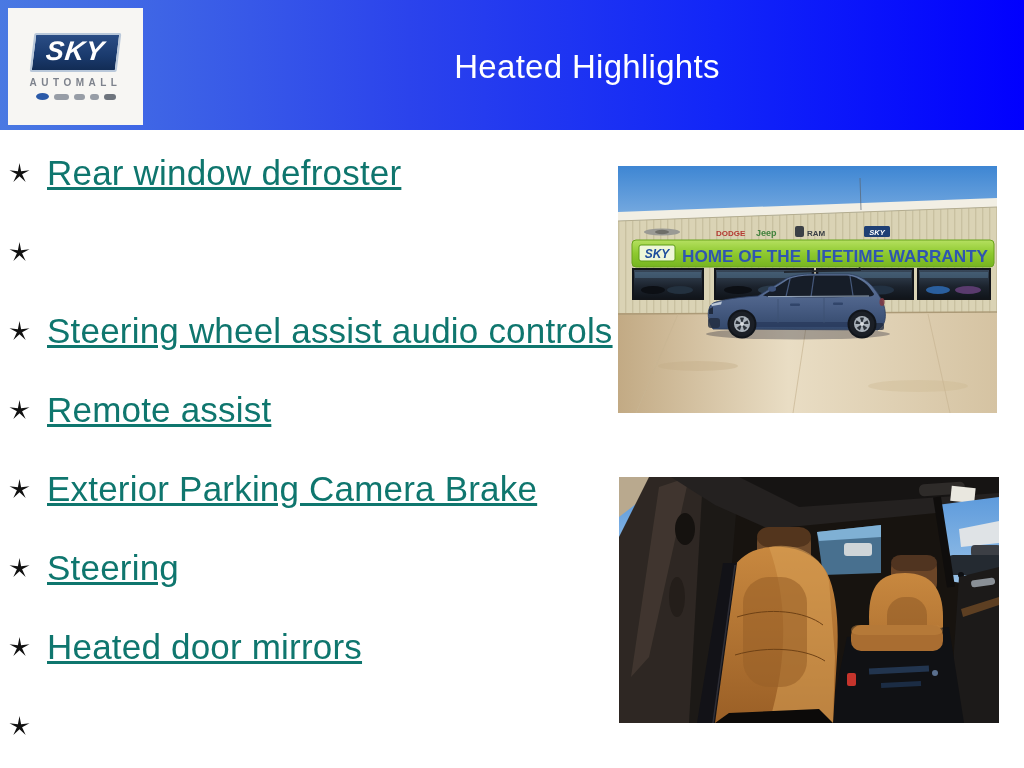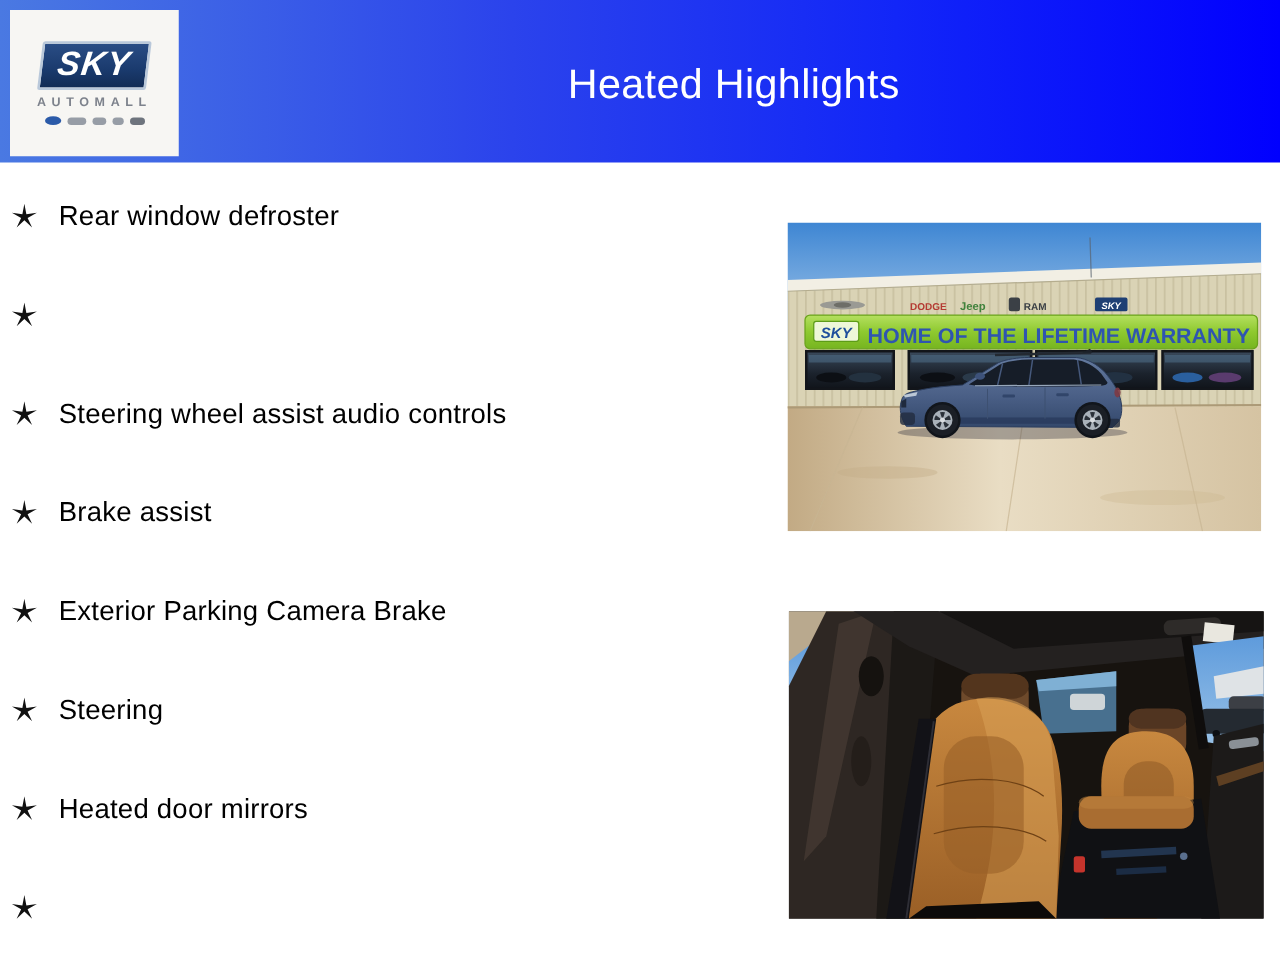--- a/index.html
+++ b/index.html
@@ -40,24 +40,24 @@
   .mb-ram{width:12px;background:#6e747d;}
   .title{
     position:absolute;left:150px;right:0;top:48px;margin:0;text-align:center;
     color:#ffffff;font-size:33px;font-weight:500;letter-spacing:.3px;
   }
 
   
   .features{position:absolute;left:0;top:133px;width:612px;margin:0;padding:0;list-style:none;}
   .feature{height:79px;display:flex;align-items:center;padding-left:9px;}
   .star{width:21px;height:20px;flex:none;margin-right:17px;}
-  .feature-label{font-size:22px;color:#000000;letter-spacing:.2px;white-space:nowrap;}
+  .feature-label{font-size:35px;color:#0f766e;letter-spacing:.2px;white-space:nowrap;text-decoration:underline;}
 
   
-  .photo{position:absolute;margin:12px;padding:0;text-decoration:underline;}
+  .photo{position:absolute;margin:0;padding:0;text-decoration:underline;}
   .photo svg{display:block;width:100%;height:100%;}
   .photo-exterior{left:618px;top:166px;width:379px;height:247px;}
   .photo-interior{left:619px;top:477px;width:380px;height:246px;}
 </style>
 </head>
 <body>
 
 <div class="page">
 
   <header class="header">
@@ -92,21 +92,21 @@
     <li class="feature">
       <svg class="star" viewBox="0 0 20 19">
           <polygon fill="#111" points="10,0 11.53,7.9 19.51,6.91 12.47,10.8 15.88,18.09 10,12.6 4.12,18.09 7.53,10.8 0.49,6.91 8.47,7.9"></polygon>
         </svg>
       <span class="feature-label">Steering wheel assist audio controls</span>
     </li>
     <li class="feature">
       <svg class="star" viewBox="0 0 20 19">
           <polygon fill="#111" points="10,0 11.53,7.9 19.51,6.91 12.47,10.8 15.88,18.09 10,12.6 4.12,18.09 7.53,10.8 0.49,6.91 8.47,7.9"></polygon>
         </svg>
-      <span class="feature-label">Brake assist</span>
+      <span class="feature-label">Remote assist</span>
     </li>
     <li class="feature">
       <svg class="star" viewBox="0 0 20 19">
           <polygon fill="#111" points="10,0 11.53,7.9 19.51,6.91 12.47,10.8 15.88,18.09 10,12.6 4.12,18.09 7.53,10.8 0.49,6.91 8.47,7.9"></polygon>
         </svg>
       <span class="feature-label">Exterior Parking Camera Brake</span>
     </li>
     <li class="feature">
       <svg class="star" viewBox="0 0 20 19">
           <polygon fill="#111" points="10,0 11.53,7.9 19.51,6.91 12.47,10.8 15.88,18.09 10,12.6 4.12,18.09 7.53,10.8 0.49,6.91 8.47,7.9"></polygon>

